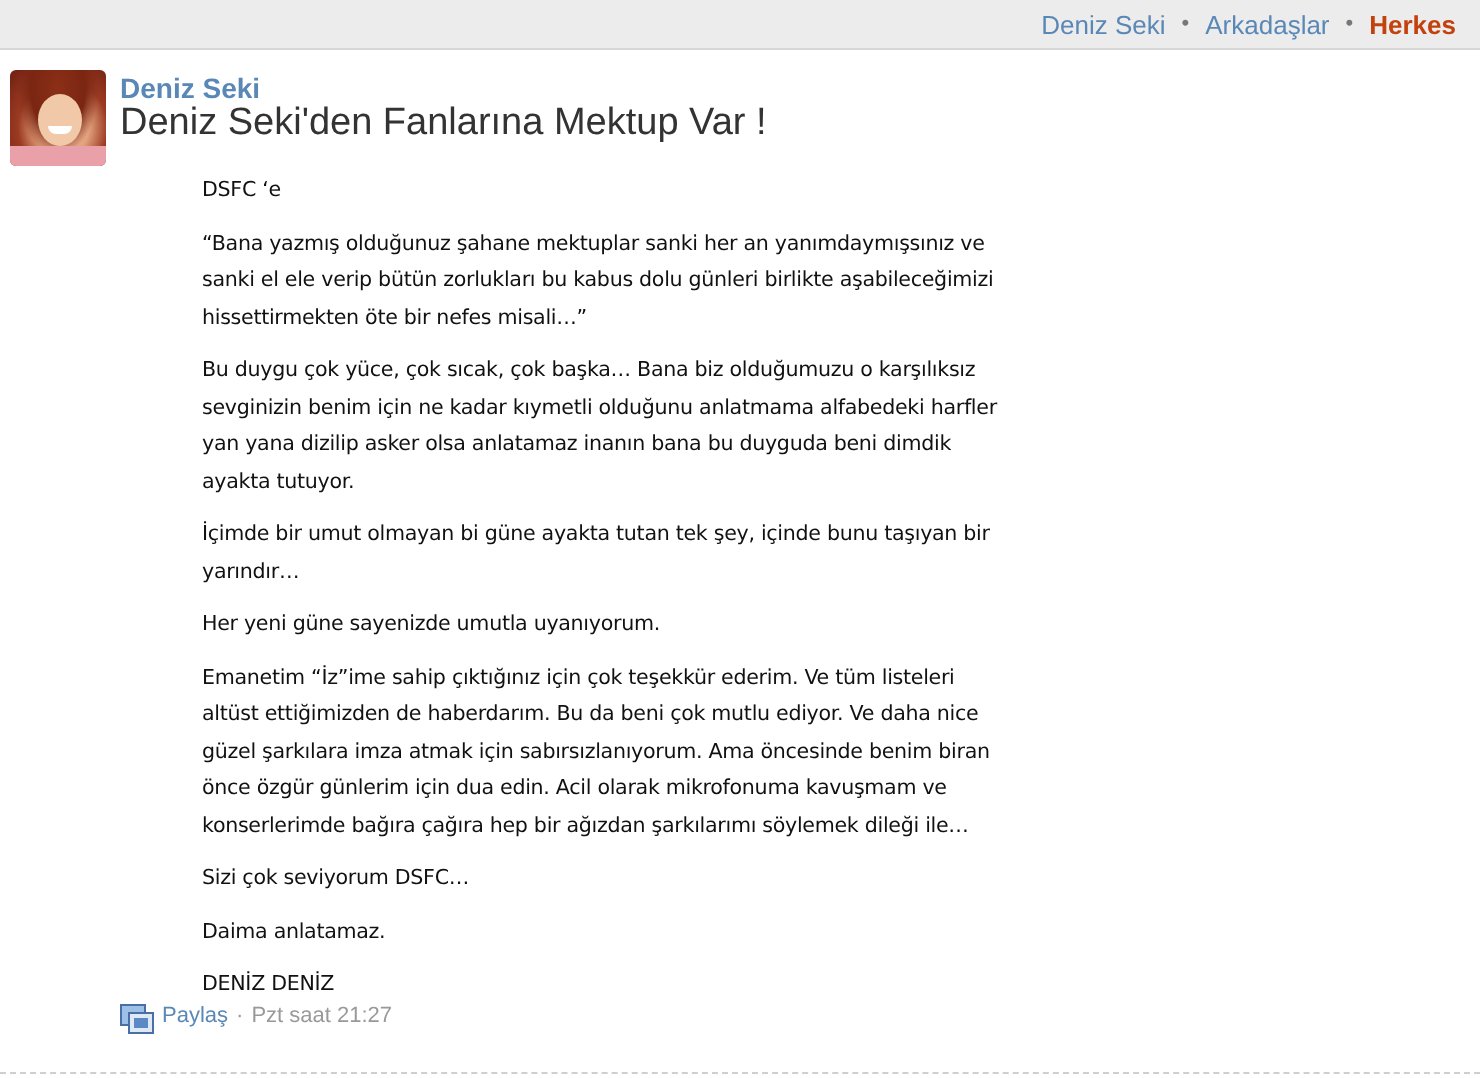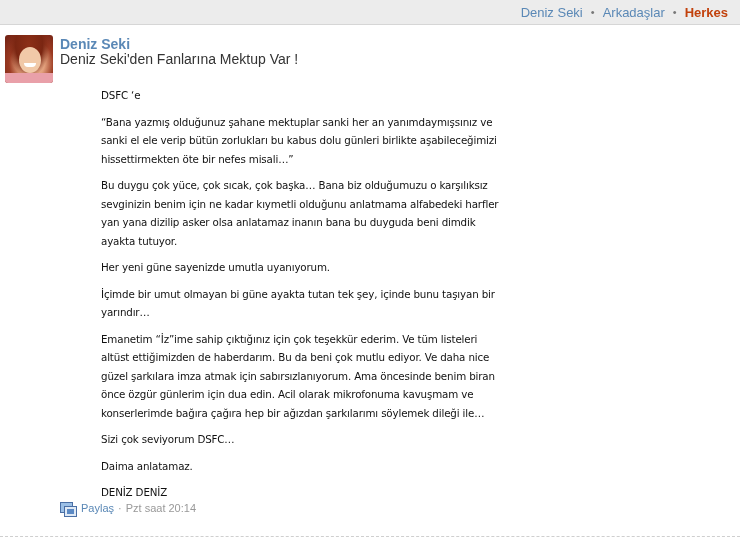--- a/index.html
+++ b/index.html
@@ -23,21 +23,21 @@
     }
     .avatar .hair { position:absolute; left:0; top:0; width:48px; height:48px;
       background: radial-gradient(ellipse at 50% 20%, #8c2f17 0%, #7a2612 40%, transparent 60%); }
     .avatar .face { position:absolute; left:14px; top:12px; width:22px; height:26px; border-radius: 50%; background:#f1c9a8; }
     .avatar .smile { position:absolute; left:19px; top:28px; width:12px; height:4px; border-radius: 0 0 6px 6px; background:#fff; }
     .avatar .shirt { position:absolute; left:0; top:38px; width:48px; height:10px; background:#e9a0a9; }
     .author {
       position: absolute; left: 60px; top: 36px; font-size: 14px; font-weight: bold; color: #5a88b6;
     }
     .title {
-      position: absolute; left: 60px; top: 51px; font-size: 14px; color: #333;
+      position: absolute; left: 60px; top: 51px; font-size: 19px; color: #333;
     }
     .letter {
       position: absolute; left: 75px; top: 86px; width: 400px;
       font-family: "DejaVu Sans", sans-serif; font-size: 10.3px; color: #111; line-height: 18.5px;
       letter-spacing: -0.15px;
       margin-left: 26px;
     }
     .letter p { margin: 0 0 8px 0; }
     .footer {
       position: absolute; left: 60px; top: 502px; display: flex; font-size: 11px;
@@ -72,33 +72,33 @@
   <div class="shirt"></div>
 </div>
 
 <a href="#" class="author" style="text-decoration:none">Deniz Seki</a>
 <div class="title">Deniz Seki'den Fanlarına Mektup Var !</div>
 
 <div class="letter">
   <p>DSFC ‘e</p>
   <p>“Bana yazmış olduğunuz şahane mektuplar sanki her an yanımdaymışsınız ve sanki el ele verip bütün zorlukları bu kabus dolu günleri birlikte aşabileceğimizi hissettirmekten öte bir nefes misali…”</p>
   <p>Bu duygu çok yüce, çok sıcak, çok başka… Bana biz olduğumuzu o karşılıksız sevginizin benim için ne kadar kıymetli olduğunu anlatmama alfabedeki harfler yan yana dizilip asker olsa anlatamaz inanın bana bu duyguda beni dimdik ayakta tutuyor.</p>
+  <p>İçimde bir umut olmayan bi güne ayakta tutan tek şey, içinde bunu taşıyan bir yarındır…</p>
   <p>Her yeni güne sayenizde umutla uyanıyorum.</p>
-  <p>İçimde bir umut olmayan bi güne ayakta tutan tek şey, içinde bunu taşıyan bir yarındır…</p>
   <p>Emanetim “İz”ime sahip çıktığınız için çok teşekkür ederim. Ve tüm listeleri altüst ettiğimizden de haberdarım. Bu da beni çok mutlu ediyor. Ve daha nice güzel şarkılara imza atmak için sabırsızlanıyorum. Ama öncesinde benim biran önce özgür günlerim için dua edin. Acil olarak mikrofonuma kavuşmam ve konserlerimde bağıra çağıra hep bir ağızdan şarkılarımı söylemek dileği ile…</p>
   <p>Sizi çok seviyorum DSFC…</p>
   <p>Daima anlatamaz.</p>
   <p>DENİZ DENİZ</p>
 </div>
 
 <div class="footer">
   <span class="share-icon">
     <span class="b1"></span>
       <span class="b2">
         <i></i>
       </span>
   </span>
   <a href="#">Paylaş</a>
   <span class="dot">·</span>
-  <span class="time">Pzt saat 20:14</span>
+  <span class="time">Pzt saat 21:27</span>
 </div>
 
 <div class="divider"></div>
 
 </body></html>

